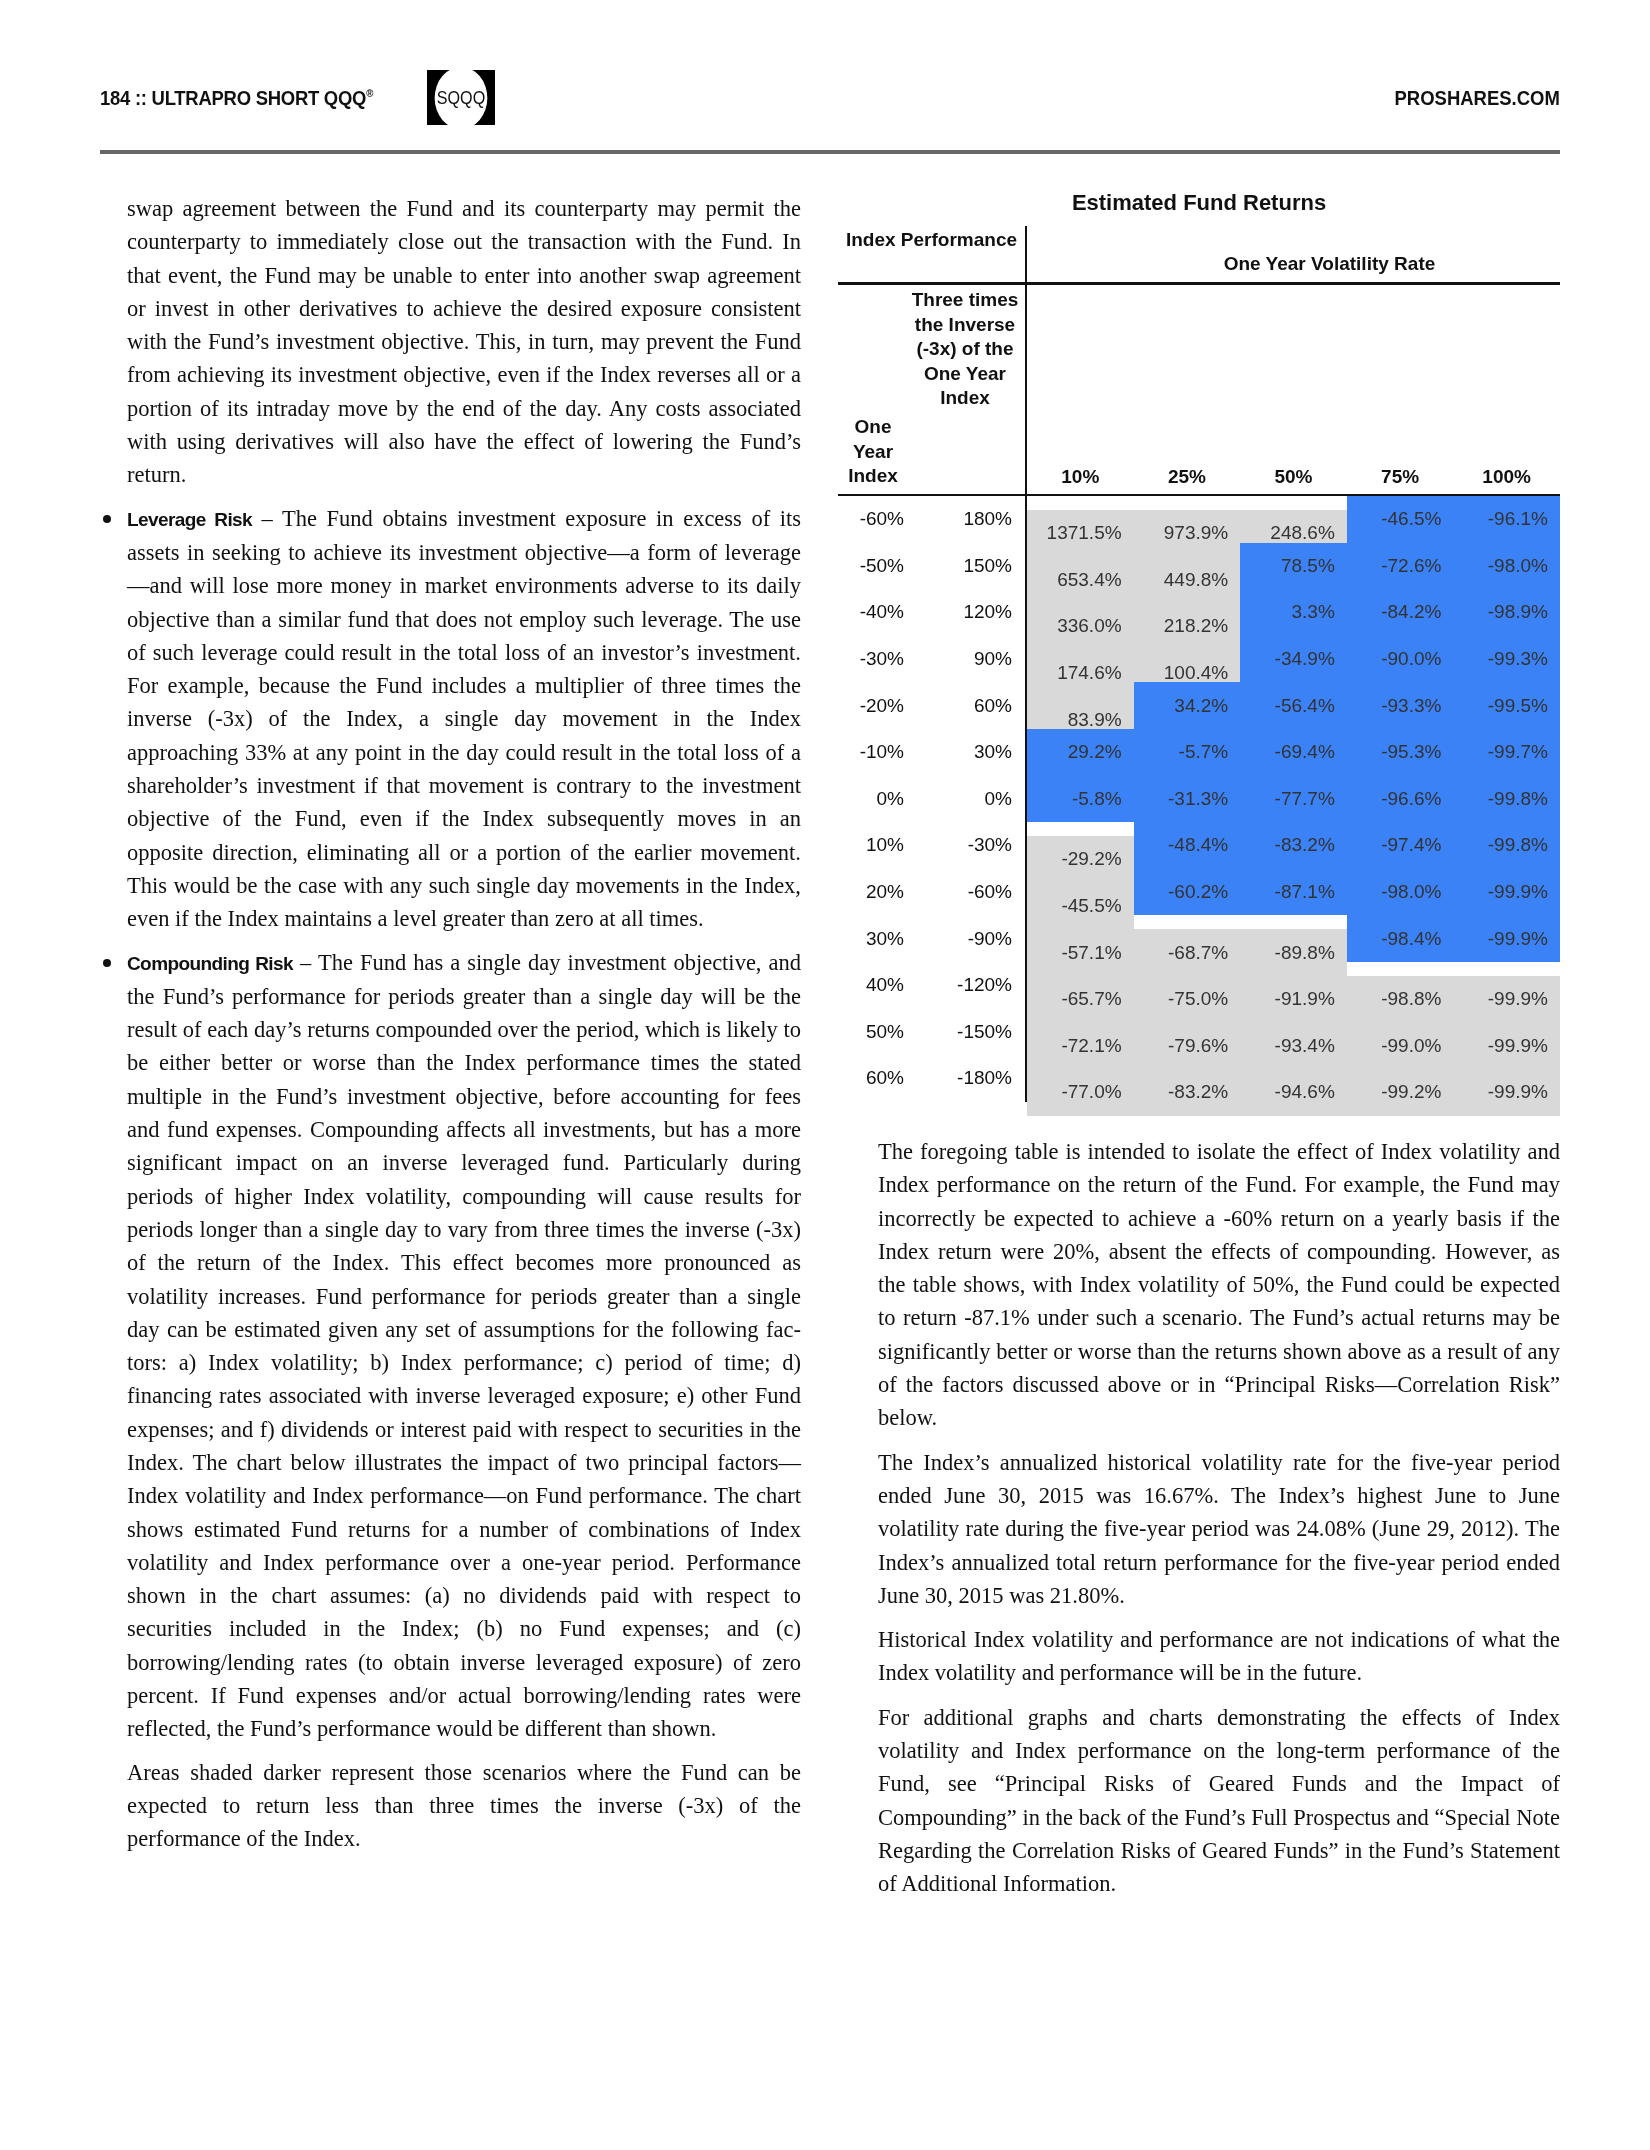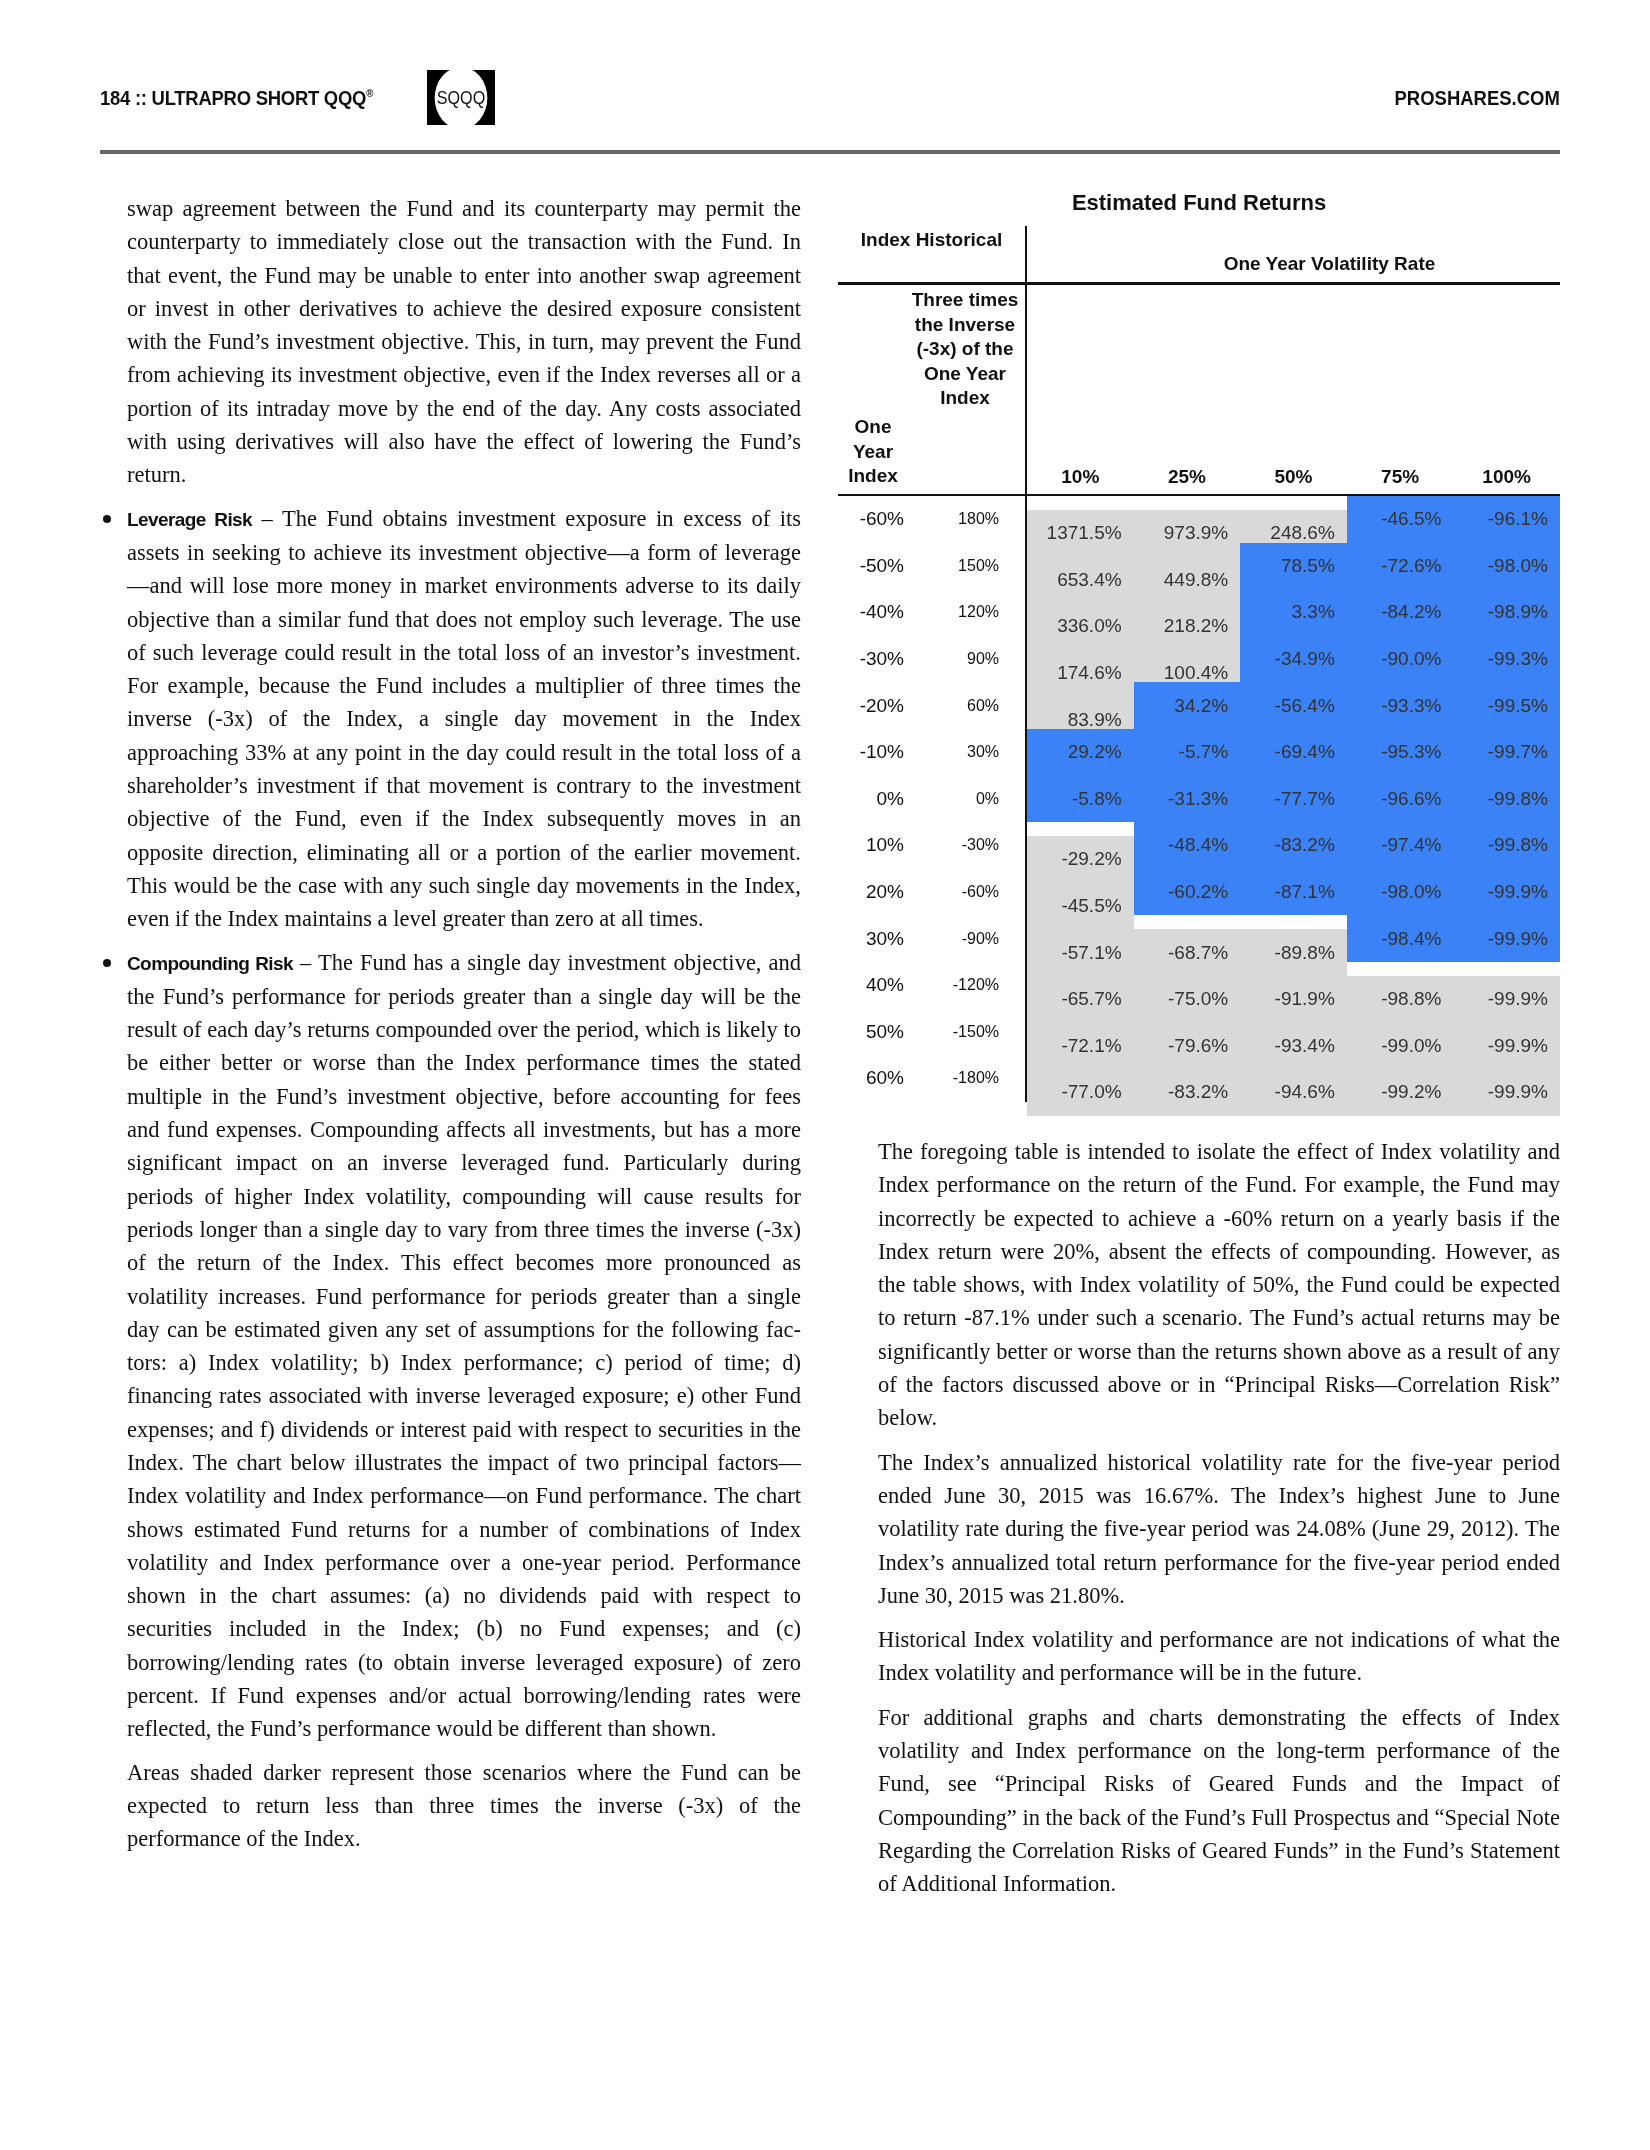--- a/index.html
+++ b/index.html
@@ -25,21 +25,21 @@
   .th-group { position: absolute; left: 0; top: 2px; width: 187px; text-align: center; font-weight: bold; font-size: 19px; line-height: 24px; }
   .th-vol { position: absolute; left: 189px; top: 27px; width: 533px; text-align: center; font-weight: bold; font-size: 19px; padding-left: 36px; }
   .th-col { position: absolute; font-weight: bold; font-size: 19px; line-height: 24.5px; text-align: center; }
   .th-c1 { left: 0; top: 189px; width: 70px; }
   .th-c2 { left: 68px; top: 62px; width: 118px; }
   .vol-heads { position: absolute; left: 189px; top: 240px; width: 533px; display: flex; }
   .vol-heads div { flex: 1; text-align: center; font-weight: bold; font-size: 19px; }
   .rows { position: absolute; left: 0; top: 270px; width: 722px; }
   .row { display: flex; height: 46.6px; align-items: center; justify-content: center; }
   .row .c1 { width: 70px; text-align: right; font-size: 19px; padding-right: 4px; box-sizing: border-box; }
-  .row .c2 { width: 117px; text-align: right; font-size: 16px; padding-right: 26px; box-sizing: border-box; }
+  .row .c2 { width: 117px; text-align: right; font-size: 19px; padding-right: 13px; box-sizing: border-box; }
   .row .gap { width: 2px; }
   .row .cell { width: 106.6px; height: 100%; display: flex; align-items: center; justify-content: flex-end; padding-right: 12px; box-sizing: border-box; font-size: 19px; color: #333; }
   .light { background: #d9d9d9; margin-top: 28px; }
   .dark { background: #3b82f6; }
 
   .col-right { position: absolute; left: 878px; top: 1135px; width: 682px; font-family: "Liberation Serif", serif; font-size: 22.5px; line-height: 33.3px; text-align: justify; }
   .col-right p { margin: 0 0 11px 0; }
   .col-right .bold { font-weight: normal; }
 </style>
 </head>
@@ -64,21 +64,21 @@
   </div>
   <div class="bullet">
     <span class="dot"></span>
     <span class="term">Compounding Risk</span><span> – </span><span>The Fund has a single day investment objective, and the Fund’s performance for periods greater than a single day will be the result of each day’s returns com­pounded over the period, which is likely to be either better or worse than the Index performance times the stated multiple in the Fund’s investment objective, before accounting for fees and fund expenses. Compounding affects all investments, but has a more significant impact on an inverse leveraged fund. Partic­ularly during periods of higher Index volatility, compounding will cause results for periods longer than a single day to vary from three times the inverse (-3x) of the return of the Index. This effect becomes more pronounced as volatility increases. Fund performance for periods greater than a single day can be estimated given any set of assumptions for the following fac­tors: a) Index volatility; b) Index performance; c) period of time; d) financing rates associated with inverse leveraged exposure; e) other Fund expenses; and f) dividends or interest paid with respect to securities in the Index. The chart below illustrates the impact of two principal factors—Index volatility and Index performance—on Fund performance. The chart shows esti­mated Fund returns for a number of combinations of Index volatility and Index performance over a one-year period. Per­formance shown in the chart assumes: (a) no dividends paid with respect to securities included in the Index; (b) no Fund expenses; and (c) borrowing/lending rates (to obtain inverse leveraged exposure) of zero percent. If Fund expenses and/or actual borrowing/lending rates were reflected, the Fund’s per­formance would be different than shown.</span>
   </div>
   <p>Areas shaded darker represent those scenarios where the Fund can be expected to return less than three times the inverse (-3x) of the performance of the Index.</p>
 </div>
 
 <div class="table-title">Estimated Fund Returns</div>
 <div class="tbl">
-  <div class="th-group">Index Historical</div>
+  <div class="th-group">Index Performance</div>
   <div class="th-vol">One Year Volatility Rate</div>
   <div class="rule1"></div>
   <div class="th-col th-c1">One Year Index</div>
   <div class="th-col th-c2">Three times the Inverse (-3x) of the One Year Index</div>
   <div class="vol-heads">
     <div>10%</div>
     <div>25%</div>
     <div>50%</div>
     <div>75%</div>
     <div>100%</div>

